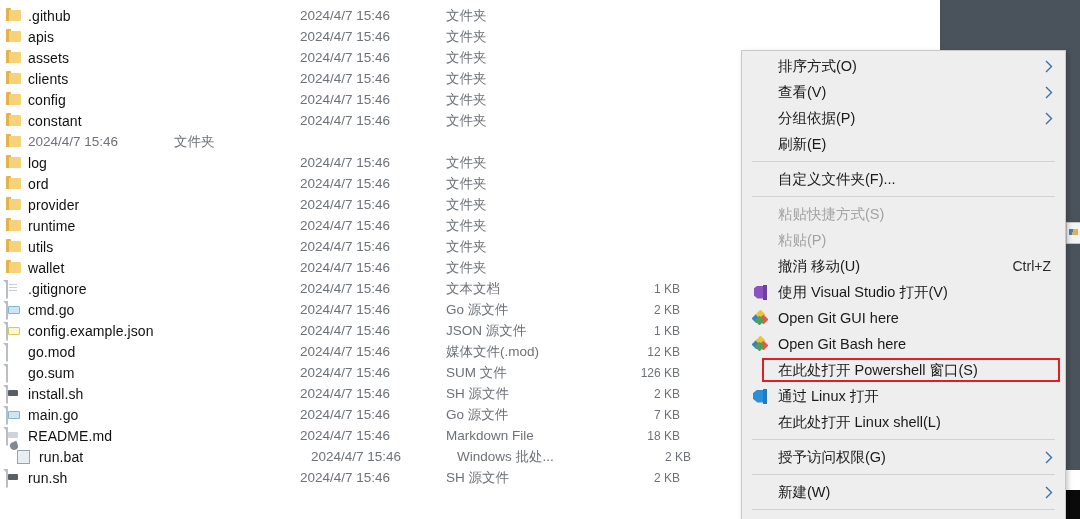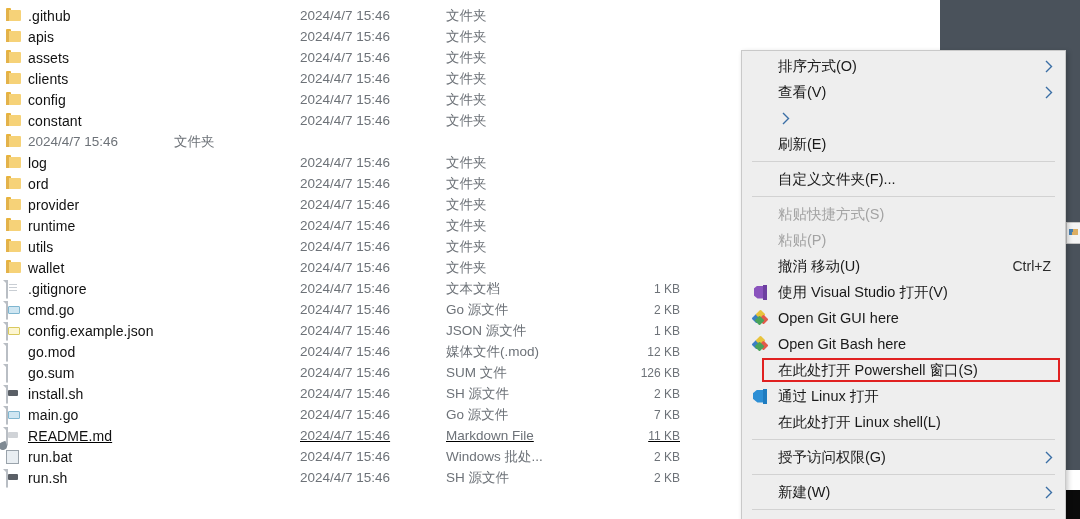--- a/index.html
+++ b/index.html
@@ -277,30 +277,30 @@
     </div>
     <div class="row" style="top: 404px;">
       <div class="cell-icon">
         <span class="ico"><span class="ico-file"><span class="chip chip-go"></span></span></span>
       </div>
       <div class="cell-name">main.go</div>
       <div class="cell-date">2024/4/7 15:46</div>
       <div class="cell-type">Go 源文件</div>
       <div class="cell-size">7 KB</div>
     </div>
-    <div class="row" style="top: 425px; text-decoration: underline;">
+    <div class="row" style="top: 425px;">
       <div class="cell-icon">
         <span class="ico"><span class="ico-file"><span class="chip chip-md"></span></span></span>
       </div>
       <div class="cell-name">README.md</div>
       <div class="cell-date">2024/4/7 15:46</div>
       <div class="cell-type">Markdown File</div>
-      <div class="cell-size">11 KB</div>
-    </div>
-    <div class="row" style="top: 446px;">
+      <div class="cell-size">18 KB</div>
+    </div>
+    <div class="row" style="top: 446px; margin-left: 11px;">
       <div class="cell-icon">
         <span class="ico"><span class="ico-bat"><span class="sq"></span><span class="gear"></span></span></span>
       </div>
       <div class="cell-name">run.bat</div>
       <div class="cell-date">2024/4/7 15:46</div>
       <div class="cell-type">Windows 批处...</div>
       <div class="cell-size">2 KB</div>
     </div>
     <div class="row" style="top: 467px;">
       <div class="cell-icon">
@@ -357,20 +357,21 @@
       <div class="mi-ico"></div>
       <div class="mi-label">查看(V)</div>
       <span class="chev">
         <svg width="8" height="13" viewBox="0 0 8 13">
           <path d="M1 1 L6.5 6.5 L1 12" fill="none" stroke="#3a6ea5" stroke-width="1.4"></path>
         </svg>
       </span>
     </div>
     <div class="mi">
       <div class="mi-ico"></div>
+      <div class="mi-label">分组依据(P)</div>
       <span class="chev">
         <svg width="8" height="13" viewBox="0 0 8 13">
           <path d="M1 1 L6.5 6.5 L1 12" fill="none" stroke="#3a6ea5" stroke-width="1.4"></path>
         </svg>
       </span>
     </div>
     <div class="mi">
       <div class="mi-ico"></div>
       <div class="mi-label">刷新(E)</div>
     </div>

